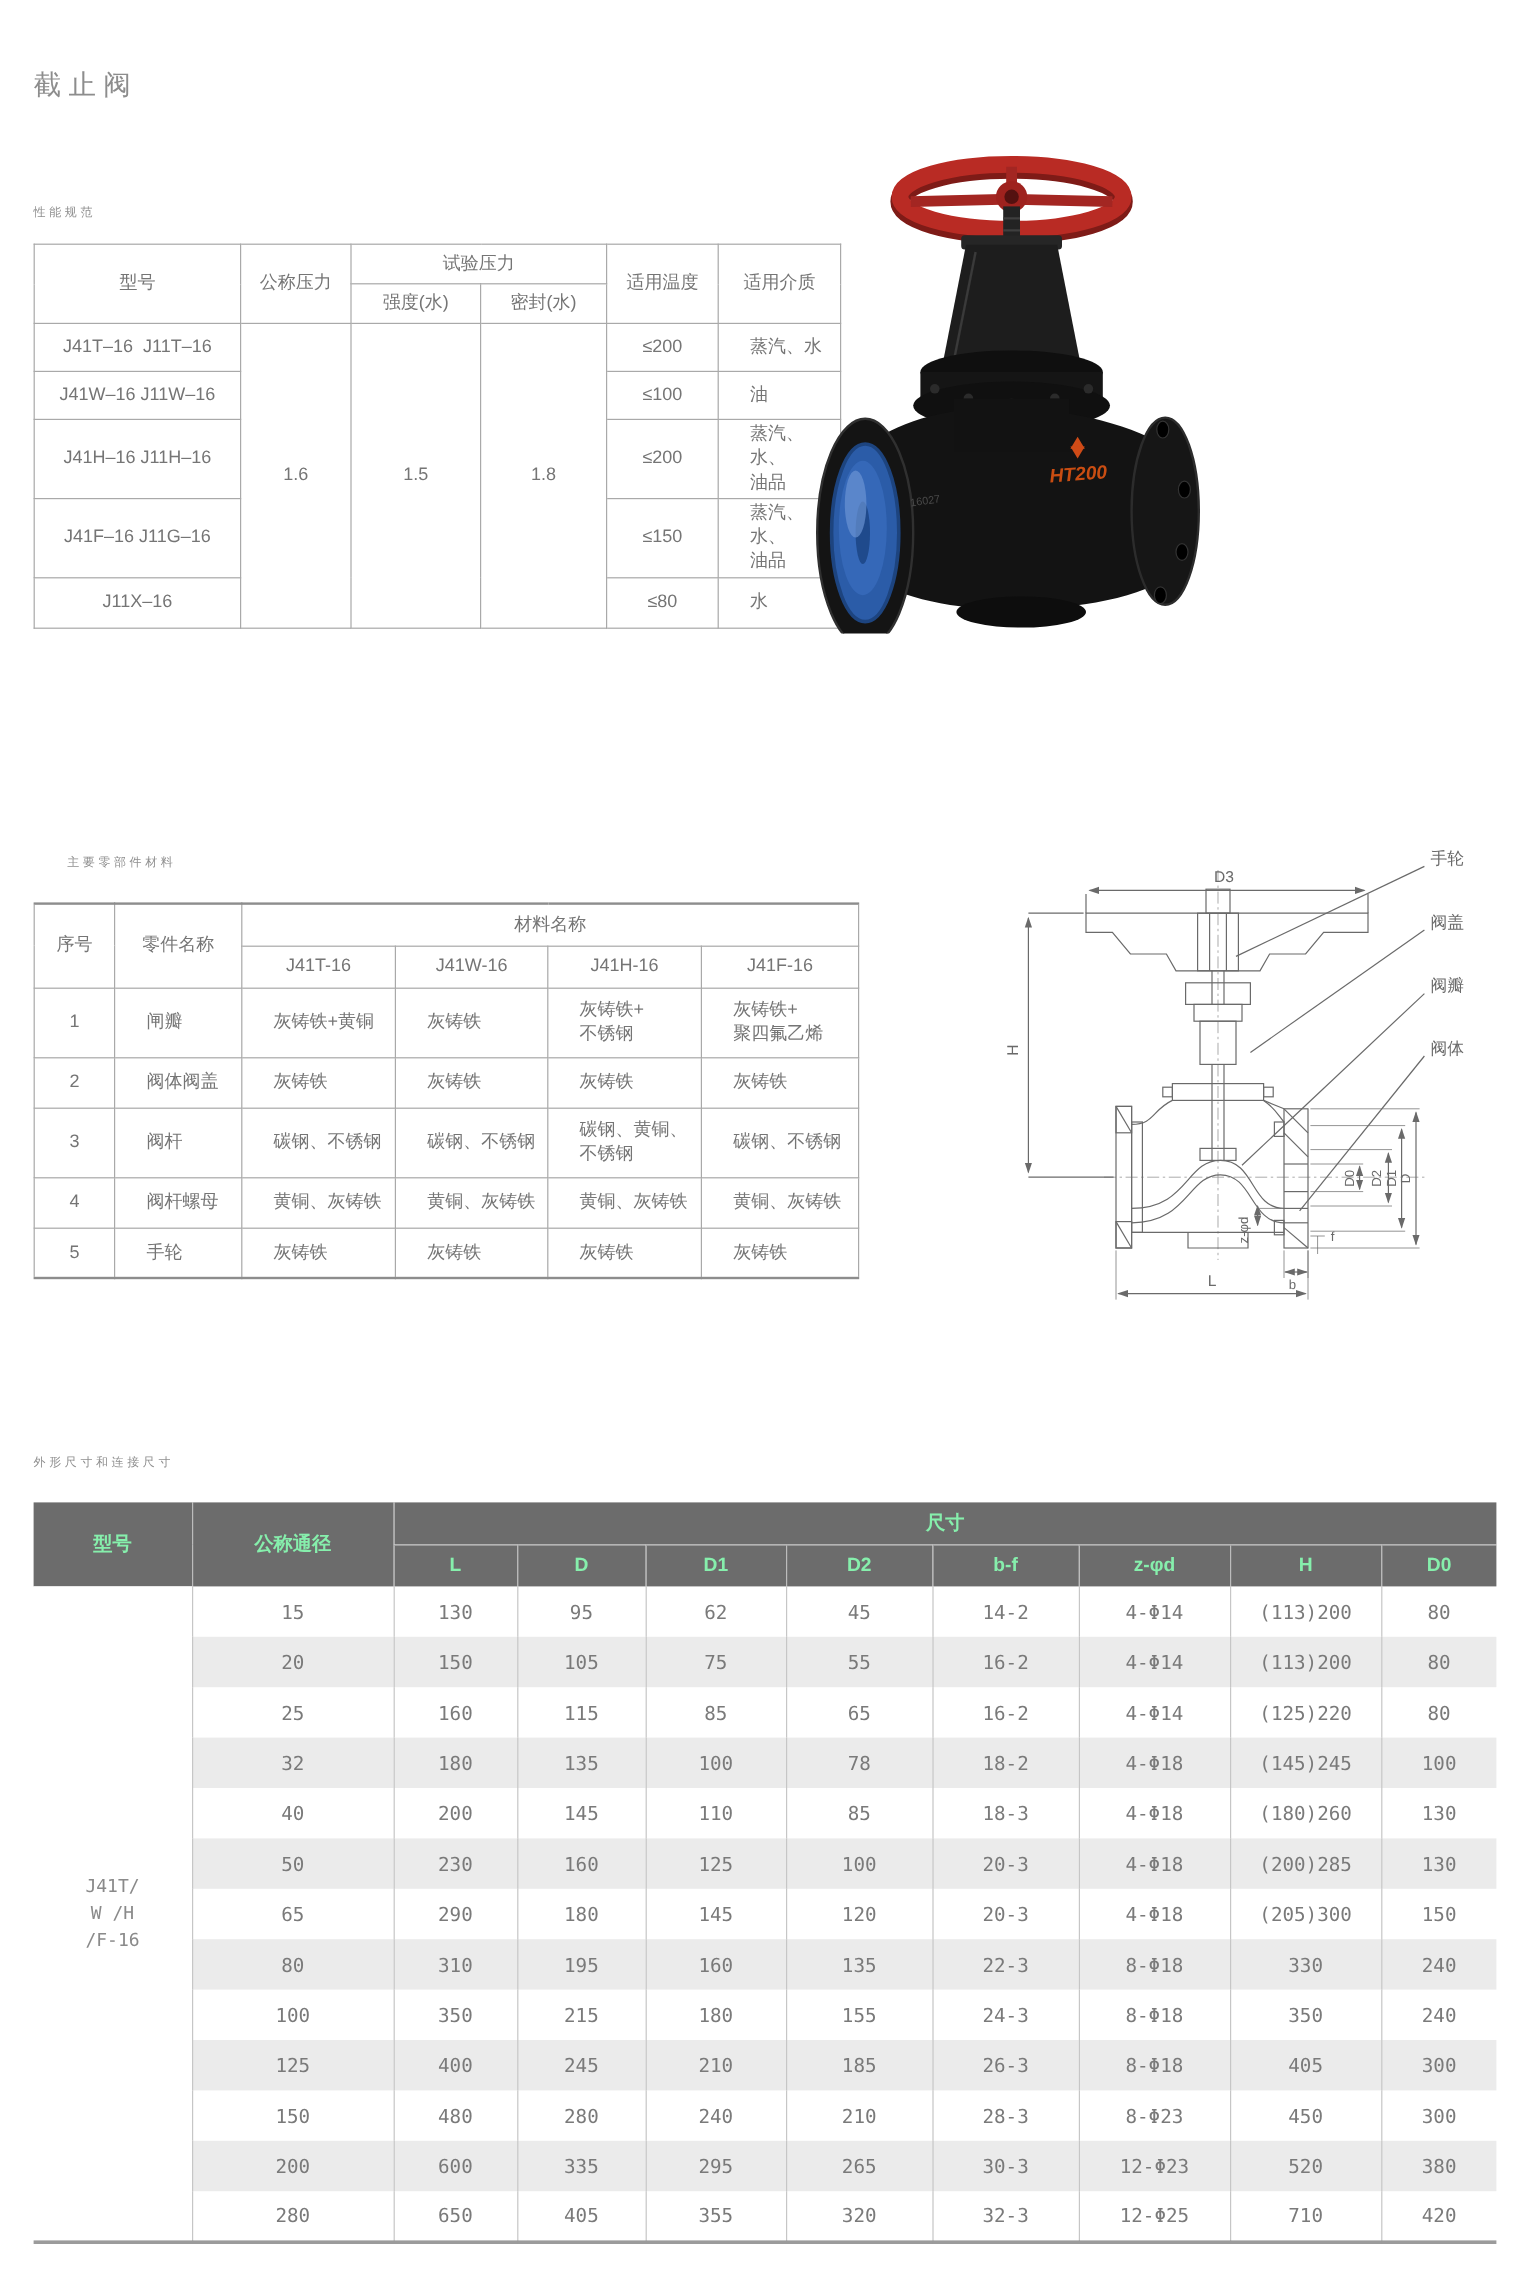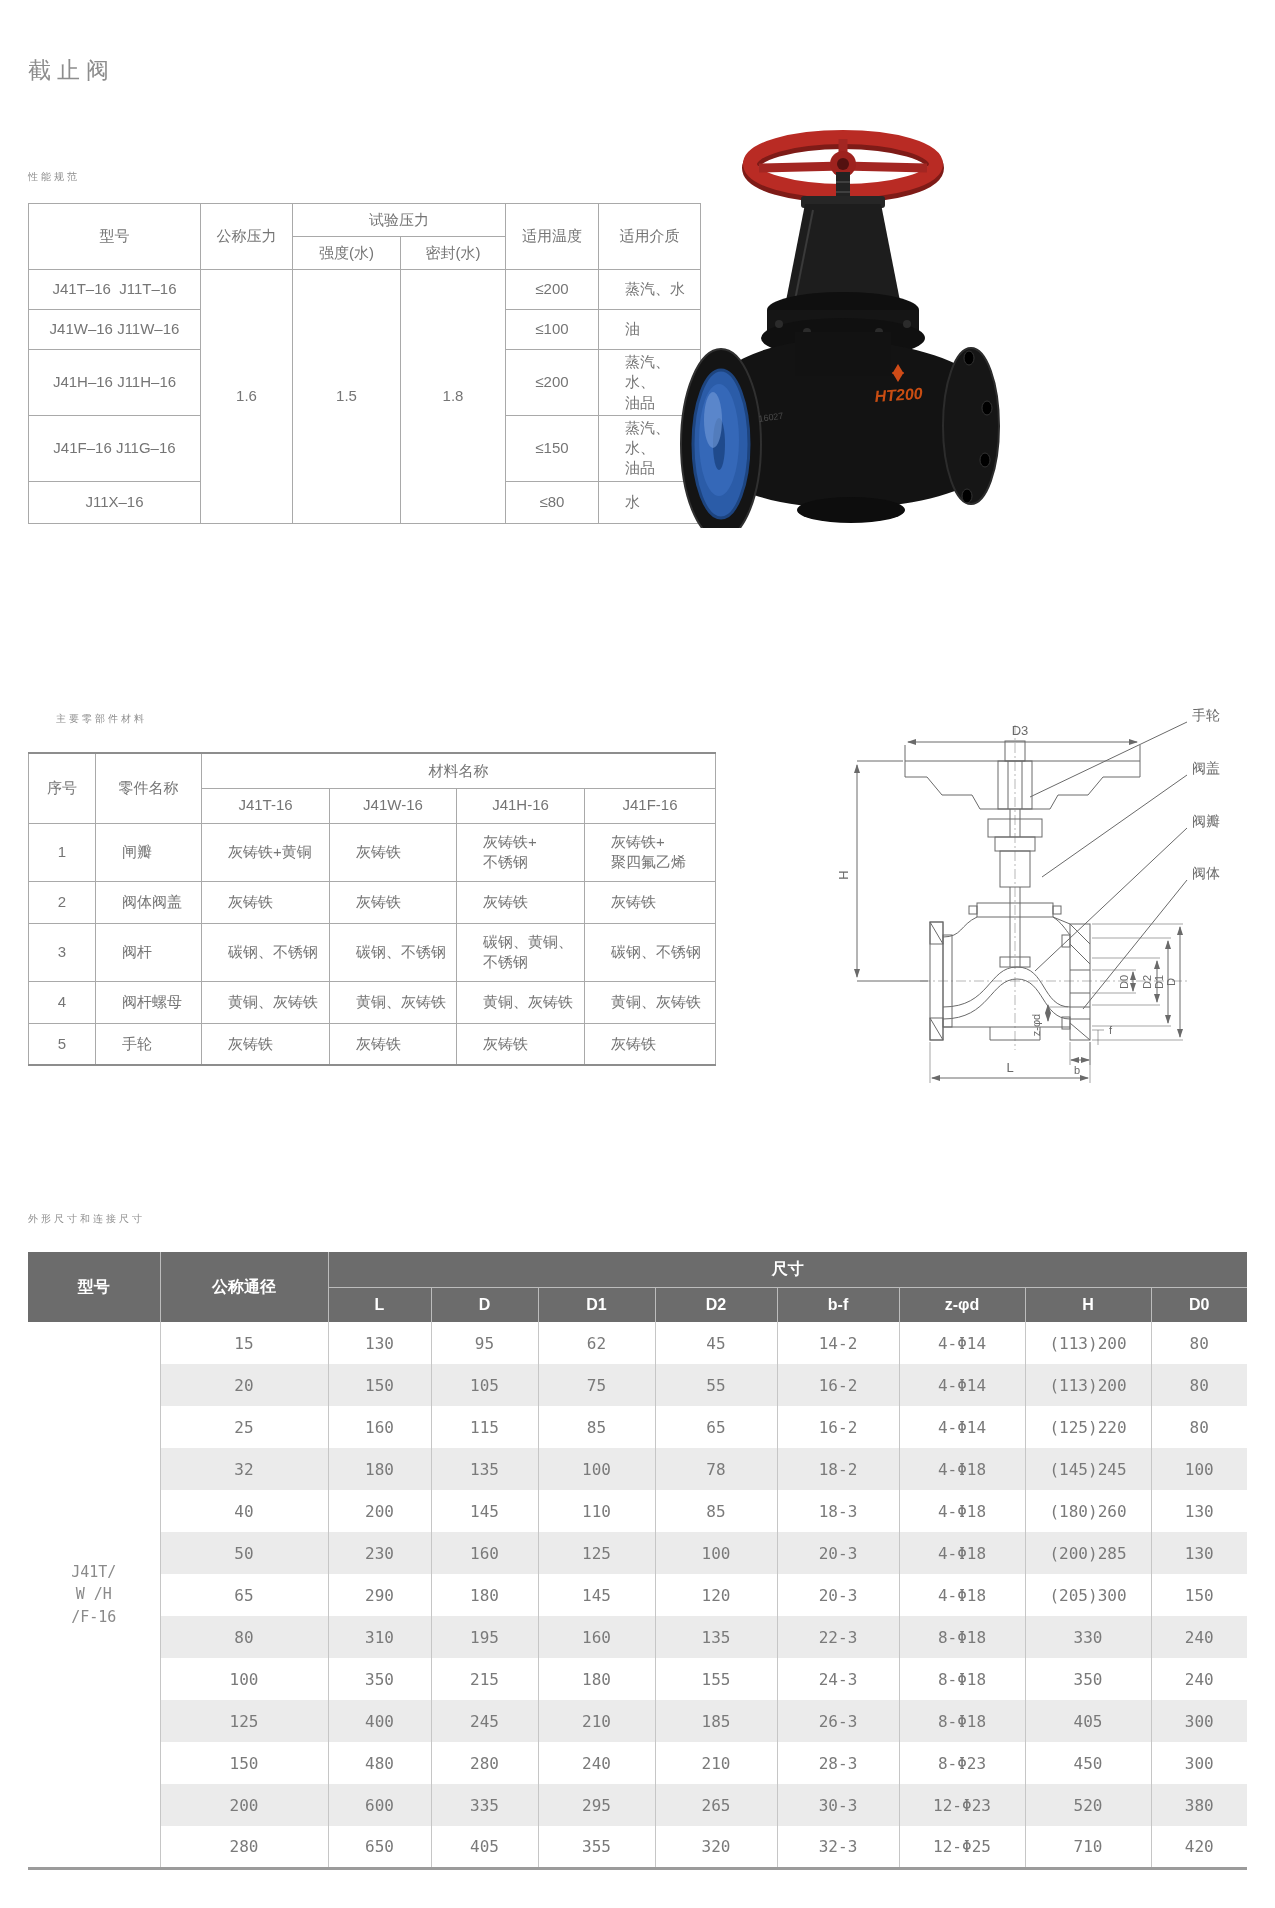--- a/index.html
+++ b/index.html
@@ -31,21 +31,21 @@
   }
   .t1 { left:28px; top:203px; width:672px; }
   .t2 { left:28px; top:752px; width:687px; border-top:2px solid #8d8d8d; border-bottom:2px solid #8d8d8d; }
   .t1 td.medium, .t2 td.mat, .t2 td.part { text-align:left; padding-left:26px; }
   .pre { white-space:pre-line; }
   .prew { white-space:pre-wrap; }
 
   
   .t3 { left:28px; top:1252px; width:1219px; border-bottom:3px solid #9b9b9b; }
   .t3 thead th {
-    background:#6c6c6c; color:#ffffff; font-weight:bold; font-size:16px;
+    background:#6c6c6c; color:#86efac; font-weight:bold; font-size:16px;
     height:35px; border:0; border-left:1px solid rgba(255,255,255,.55);
   }
   .t3 thead tr:first-child th:first-child { border-left:none; }
   .t3 thead tr:last-child th { border-top:1px solid rgba(255,255,255,.55); }
   .t3 tbody td {
     height:42px; text-align:center; color:#7a7a7a;
     font-family:"DejaVu Sans Mono", monospace; font-size:16px;
     border-left:1px solid #c6c6c6;
   }
   .t3 tbody tr:nth-child(even) td { background:#ebebeb; }

